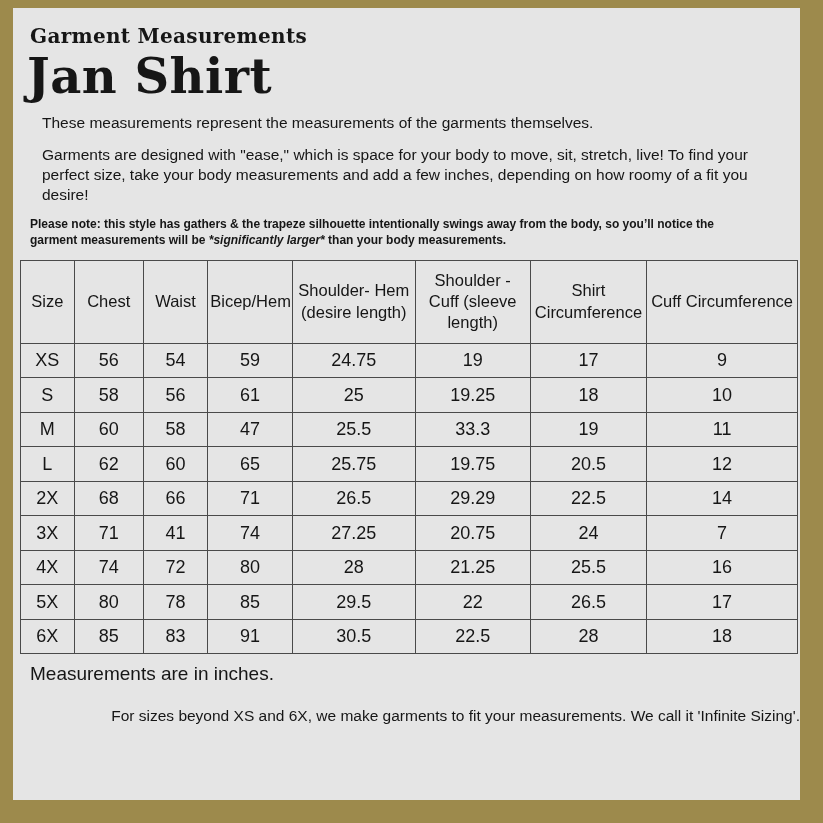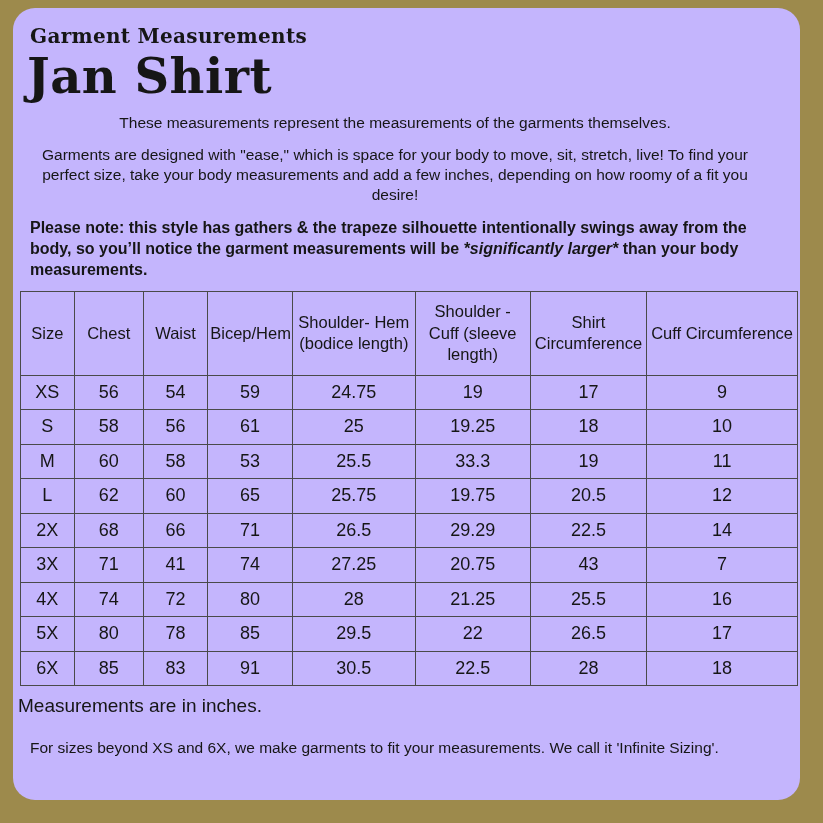--- a/index.html
+++ b/index.html
@@ -30,24 +30,24 @@
     font-weight:700;
     font-size:48px;
     line-height:1.02;
     letter-spacing:0.5px;
   }
   .intro {
     margin:9px 40px 0 17px;
     font-size:15.5px;
     line-height:1.29;
   }
-  .intro p { margin:12px;text-align:center; }
+  .intro p { margin:12px; }
   .note {
     margin:8px 36px 0 17px;
-    font-size:16px;
+    font-size:12px;
     font-weight:700;
     line-height:1.32;
   }
   .note em { font-style:italic; }
   table.size-table {
     margin:11px 0 0 7px;
     width:778px;
     border-collapse:collapse;
     table-layout:fixed;
   }
@@ -64,32 +64,33 @@
     padding:9px 2px;
     height:52px;
     box-sizing:border-box;
   }
   .size-table td {
     font-size:18px;
     height:33.5px;
     padding:0 2px;
   }
   .units {
-    margin:9px 0 0 5px;
+    margin:9px 0 0 17px;
     font-size:19px;
   }
   .footnote {
     margin:22px 0 0 17px;
     font-size:15.5px;
+    text-align:right;
   }
 </style>
 </head>
 <body style="background: rgb(157, 138, 76); color: rgb(22, 22, 22);">
 
-<div class="page" style="background: #c4b5fd; border-radius: 22px;">
+<div class="page" style="background: #e5e5e5;">
 
   <div class="eyebrow">Garment Measurements</div>
 
   <div class="title">Jan Shirt</div>
 
   <div class="intro">
     <p>These measurements represent the measurements of the garments themselves.</p>
     <p>Garments are designed with "ease," which is space for your body to move, sit, stretch, live! To find your perfect size, take your body measurements and add a few inches, depending on how roomy of a fit you desire!</p>
   </div>
 
@@ -105,21 +106,21 @@
         <col style="width:14.8%">
         <col style="width:15.0%">
         <col style="width:19.4%">
     </colgroup>
     <thead>
       <tr>
         <th>Size</th>
         <th>Chest</th>
         <th>Waist</th>
         <th>Bicep/Hem</th>
-        <th>Shoulder- Hem (bodice length)</th>
+        <th>Shoulder- Hem (desire length)</th>
         <th>Shoulder - Cuff (sleeve length)</th>
         <th>Shirt Circumference</th>
         <th>Cuff Circumference</th>
       </tr>
     </thead>
     <tbody>
         <tr>
           <td>XS</td>
           <td>56</td>
           <td>54</td>
@@ -136,21 +137,21 @@
           <td>61</td>
           <td>25</td>
           <td>19.25</td>
           <td>18</td>
           <td>10</td>
         </tr>
         <tr>
           <td>M</td>
           <td>60</td>
           <td>58</td>
-          <td>53</td>
+          <td>47</td>
           <td>25.5</td>
           <td>33.3</td>
           <td>19</td>
           <td>11</td>
         </tr>
         <tr>
           <td>L</td>
           <td>62</td>
           <td>60</td>
           <td>65</td>
@@ -169,21 +170,21 @@
           <td>22.5</td>
           <td>14</td>
         </tr>
         <tr>
           <td>3X</td>
           <td>71</td>
           <td>41</td>
           <td>74</td>
           <td>27.25</td>
           <td>20.75</td>
-          <td>43</td>
+          <td>24</td>
           <td>7</td>
         </tr>
         <tr>
           <td>4X</td>
           <td>74</td>
           <td>72</td>
           <td>80</td>
           <td>28</td>
           <td>21.25</td>
           <td>25.5</td>

